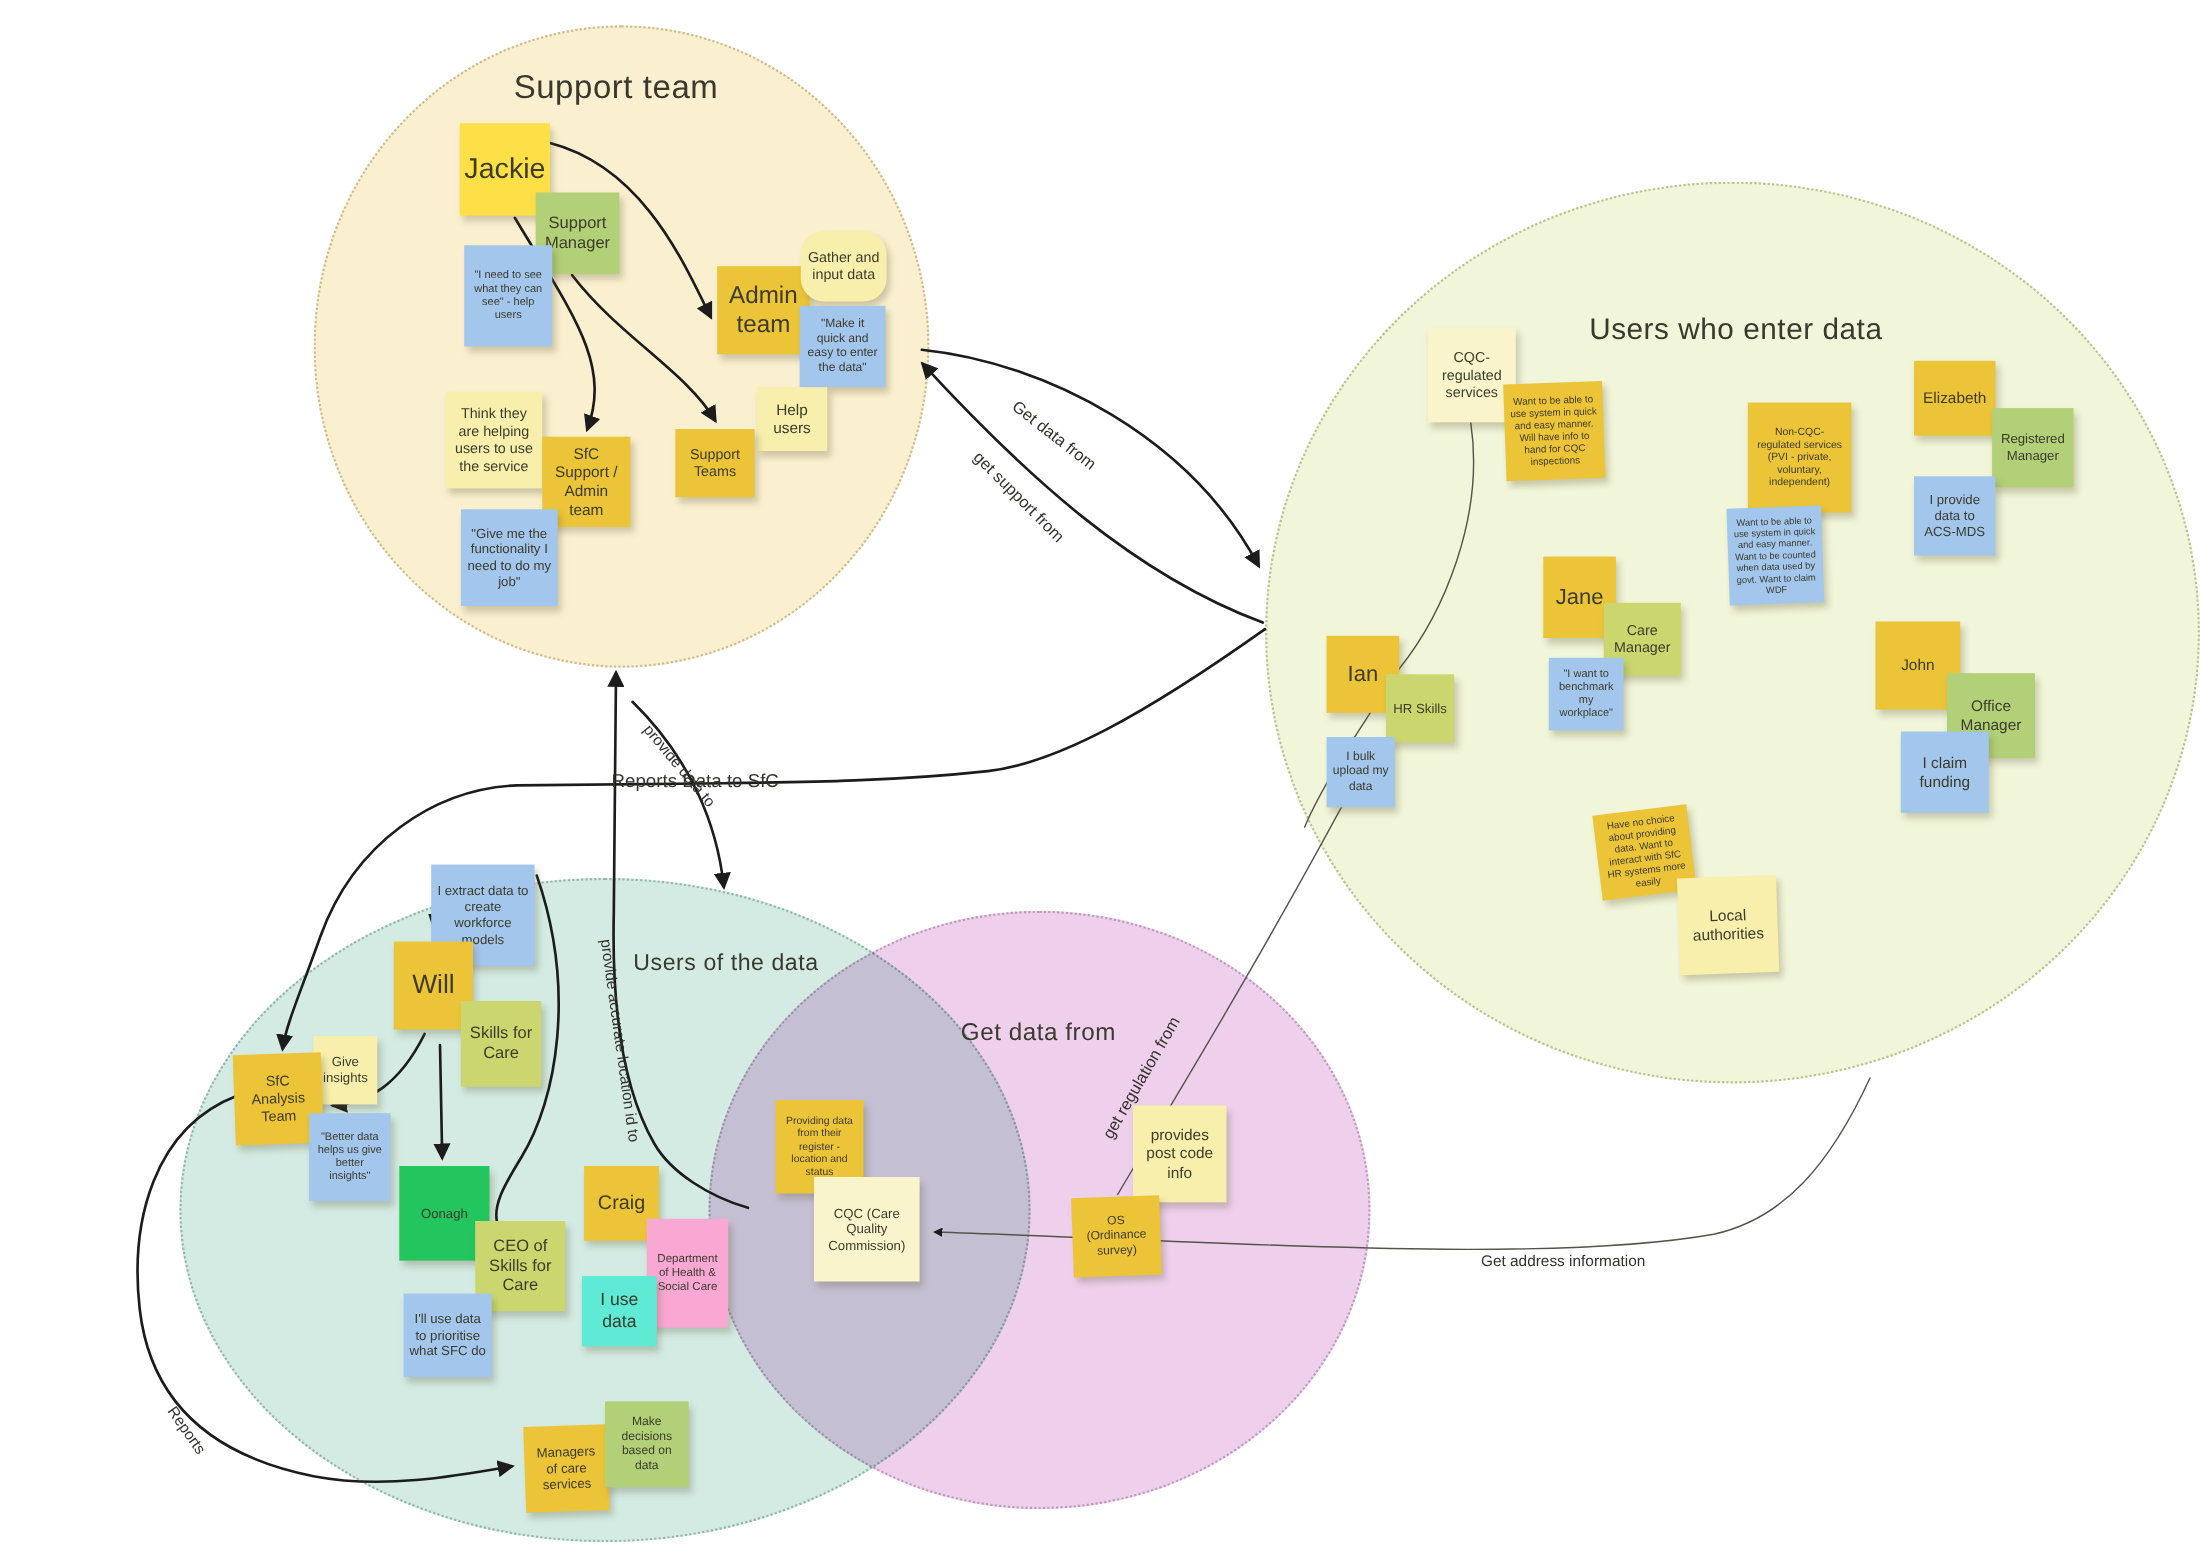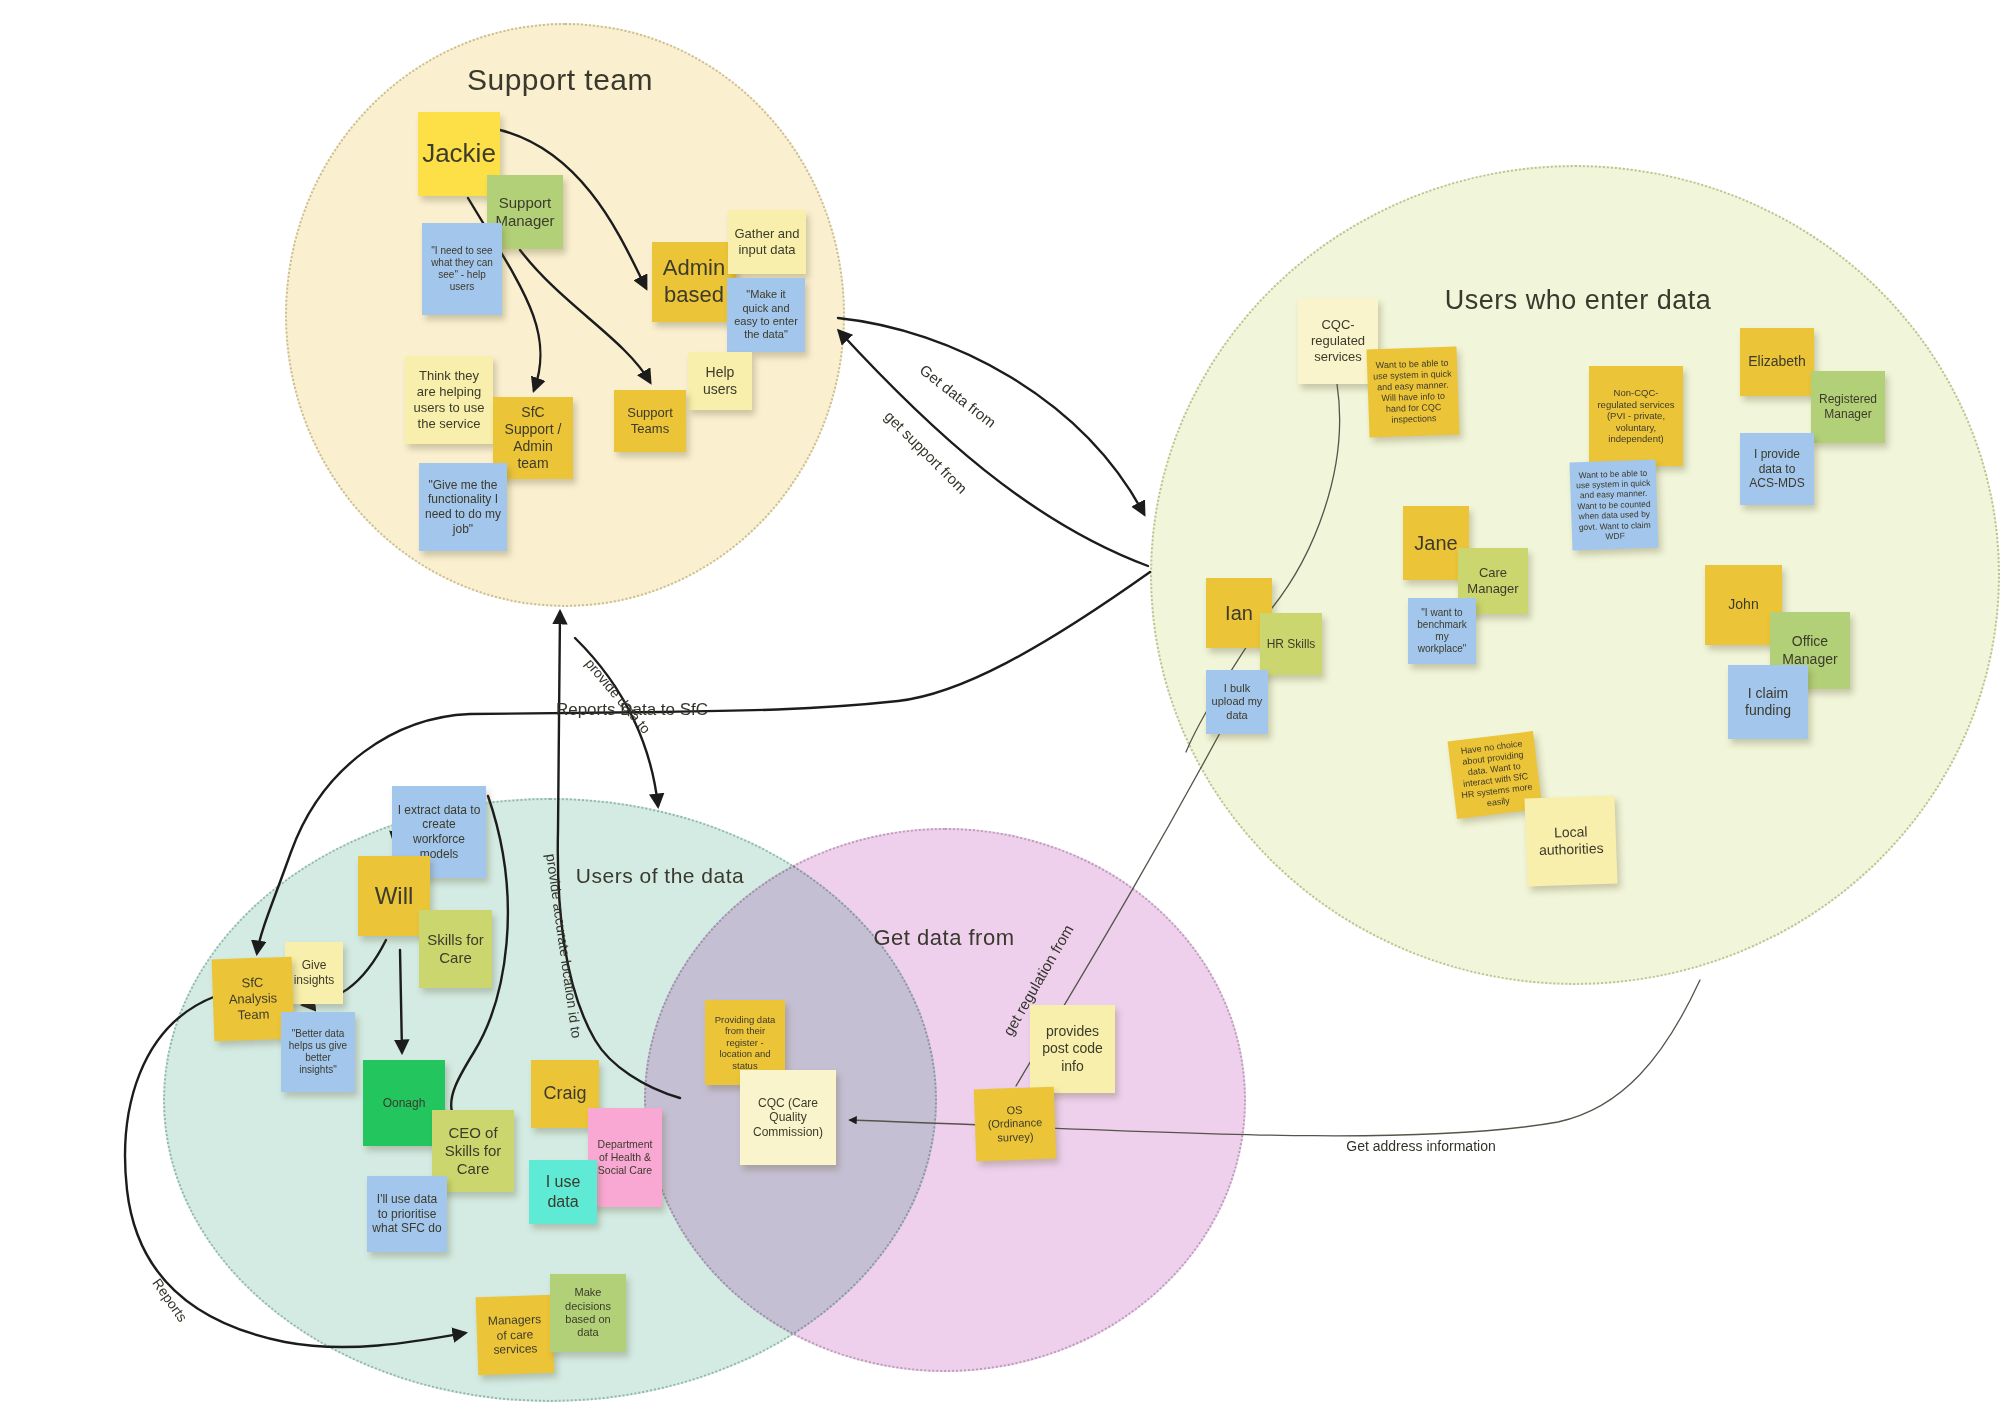--- a/index.html
+++ b/index.html
@@ -71,22 +71,22 @@
   </svg>
 
   <div id="notes-layer" class="layer">
       <div class="group-title" style="left: 560px; top: 80px; font-size: 30px;">Support team</div>
       <div class="group-title" style="left: 1578px; top: 300px; font-size: 27px;">Users who enter data</div>
       <div class="group-title" style="left: 660px; top: 876px; font-size: 21px;">Users of the data</div>
       <div class="group-title" style="left: 944px; top: 938px; font-size: 22px;">Get data from</div>
       <div class="note" style="left: 418px; top: 112px; width: 82px; height: 84px; background: #fde047; font-size: 26px;">Jackie</div>
       <div class="note" style="left: 487px; top: 175px; width: 76px; height: 74px; background: rgb(178, 208, 119); font-size: 15px;">Support Manager</div>
       <div class="note" style="left: 422px; top: 223px; width: 80px; height: 92px; background: rgb(163, 198, 236); font-size: 10px;">"I need to see what they can see" - help users</div>
-      <div class="note" style="left: 652px; top: 242px; width: 84px; height: 80px; background: rgb(236, 196, 56); font-size: 22px;">Admin based</div>
-      <div class="note" style="left: 728px; top: 210px; width: 78px; height: 64px; background: rgb(247, 239, 171); font-size: 13px;">Gather and input data</div>
+      <div class="note" style="left: 652px; top: 242px; width: 84px; height: 80px; background: rgb(236, 196, 56); font-size: 22px;">Admin team</div>
+      <div class="note" style="left: 728px; top: 210px; width: 78px; height: 64px; background: rgb(247, 239, 171); font-size: 13px; border-radius: 21px;">Gather and input data</div>
       <div class="note" style="left: 727px; top: 278px; width: 78px; height: 74px; background: rgb(163, 198, 236); font-size: 11px;">"Make it quick and easy to enter the data"</div>
       <div class="note" style="left: 405px; top: 356px; width: 88px; height: 88px; background: rgb(247, 239, 171); font-size: 13px;">Think they are helping users to use the service</div>
       <div class="note" style="left: 493px; top: 397px; width: 80px; height: 82px; background: rgb(236, 196, 56); font-size: 14px;">SfC Support / Admin team</div>
       <div class="note" style="left: 419px; top: 463px; width: 88px; height: 88px; background: rgb(163, 198, 236); font-size: 12px;">"Give me the functionality I need to do my job"</div>
       <div class="note" style="left: 688px; top: 352px; width: 64px; height: 58px; background: rgb(247, 239, 171); font-size: 14px;">Help users</div>
       <div class="note" style="left: 614px; top: 390px; width: 72px; height: 62px; background: rgb(236, 196, 56); font-size: 13px;">Support Teams</div>
       <div class="note" style="left: 1298px; top: 298px; width: 80px; height: 86px; background: rgb(250, 244, 204); font-size: 13px;">CQC-regulated services</div>
       <div class="note" style="left: 1368px; top: 348px; width: 90px; height: 88px; background: rgb(236, 196, 56); font-size: 9px; transform: rotate(-2deg);">Want to be able to use system in quick and easy manner. Will have info to hand for CQC inspections</div>
       <div class="note" style="left: 1589px; top: 366px; width: 94px; height: 100px; background: rgb(236, 196, 56); font-size: 9.5px;">Non-CQC-regulated services (PVI - private, voluntary, independent)</div>
       <div class="note" style="left: 1571px; top: 461px; width: 86px; height: 88px; background: rgb(163, 198, 236); font-size: 8.5px; transform: rotate(-2deg);">Want to be able to use system in quick and easy manner. Want to be counted when data used by govt. Want to claim WDF</div>

